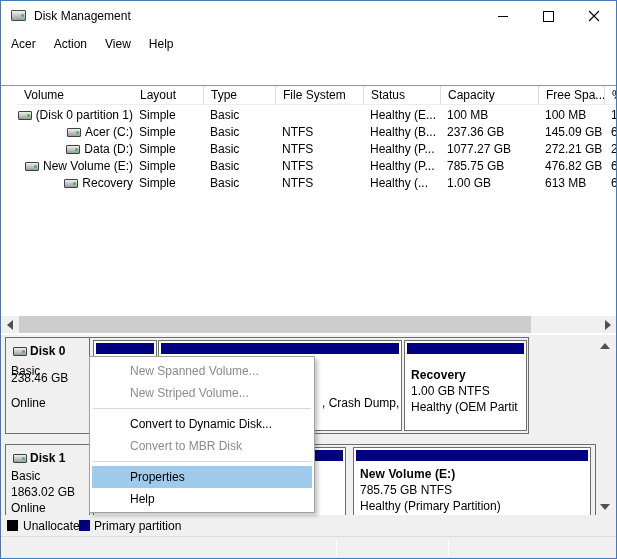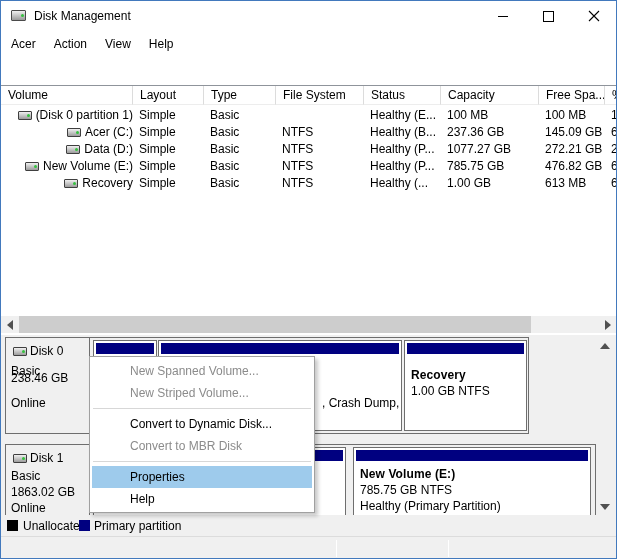--- a/index.html
+++ b/index.html
@@ -40,21 +40,21 @@
   
   .hscroll { position:absolute; left:0; top:230px; width:615px; height:17px; background:#f0f0f0; }
   .hs-btn { position:absolute; top:0; width:17px; height:17px; display:flex; align-items:center; justify-content:center; }
   .tri-left { width:0; height:0; border:5px solid transparent; border-right:6px solid #505050; border-left:none; }
   .tri-right { width:0; height:0; border:5px solid transparent; border-left:6px solid #505050; border-right:none; }
   .hs-thumb { position:absolute; left:18px; top:0; width:512px; height:17px; background:#cdcdcd; }
   
   .bottompane { position:absolute; left:0; top:334px; width:615px; height:180px; background:#f0f0f0; }
   .band { position:absolute; left:4px; border:1px solid #6e6e6e; background:#f0f0f0; }
   .band-label { position:absolute; left:0; top:0; width:84px; height:100%; border-right:1px solid #6e6e6e; }
-  .band-title { position:absolute; left:7px; top:6px; display:flex; align-items:center; font-weight:normal; }
+  .band-title { position:absolute; left:7px; top:6px; display:flex; align-items:center; font-weight:bold; }
   .band-title .drive-ico { margin-right:3px; }
   .band-line { position:absolute; left:5px; white-space:nowrap; }
   .pblock { position:absolute; top:2px; background:#fff; border:1px solid #6e6e6e; overflow:hidden; }
   .pstrip { position:absolute; left:2px; right:2px; top:2px; height:11px; background:#000080; }
   .ptext { position:absolute; left:6px; right:2px; line-height:16px; white-space:nowrap; overflow:hidden; }
   .ptext b { letter-spacing:0.1px; }
   
   .vscroll { position:absolute; left:595px; top:2px; width:17px; height:178px; background:#f0f0f0; }
   .vs-btn { position:absolute; left:0; width:17px; height:17px; display:flex; align-items:center; justify-content:center; }
   .tri-up { width:0; height:0; border:5px solid transparent; border-bottom:6px solid #505050; border-top:none; }
@@ -162,21 +162,21 @@
         <line x1="7" y1="8.5" x2="13.5" y2="8.5" stroke="#7f9fd0" stroke-width="1.4"></line>
         <line x1="7" y1="11" x2="13.5" y2="11" stroke="#7f9fd0" stroke-width="1.4"></line>
         <path d="M3 5.5 L4 6.8 L5.8 4.2" fill="none" stroke="#2f9e2f" stroke-width="1.2"></path>
         <path d="M3 9.5 L4 10.8 L5.8 8.2" fill="none" stroke="#2f9e2f" stroke-width="1.2"></path>
         </svg>
     </div>
   </div>
 
   <div class="listview">
     <div class="lv-header">
-      <div class="hcell" style="left:0;width:132px;">Volume</div>
+      <div class="hcell" style="left:16px;width:132px;">Volume</div>
       <div class="hcell" style="left:132px;width:71px;">Layout</div>
       <div class="hcell" style="left:203px;width:72px;">Type</div>
       <div class="hcell" style="left:275px;width:88px;">File System</div>
       <div class="hcell" style="left:363px;width:77px;">Status</div>
       <div class="hcell" style="left:440px;width:98px;">Capacity</div>
       <div class="hcell" style="left:538px;width:66px;">Free Spa...</div>
       <div class="hcell" style="left:604px;width:40px;">%</div>
     </div>
 
     <div class="lv-row" style="top:21px;">
@@ -273,20 +273,21 @@
       </div>
       <div class="pblock" style="left:152px; width:244px; height:91px;">
         <div class="pstrip"></div>
         <div class="ptext" style="left:163px; top:54px;">, Crash Dump,</div>
       </div>
       <div class="pblock" style="left:398px; width:123px; height:91px;">
         <div class="pstrip"></div>
         <div class="ptext" style="top:26px;">
           <b>Recovery</b><br>
           <span>1.00 GB NTFS</span><br>
+          <span>Healthy (OEM Partit</span>
         </div>
       </div>
     </div>
 
     <div class="band" style="top:109px; width:591px; height:75px;">
       <div class="band-label">
         <div class="band-title">
             <span class="drive-ico"></span>
             <span>Disk 1</span>
           </div>

